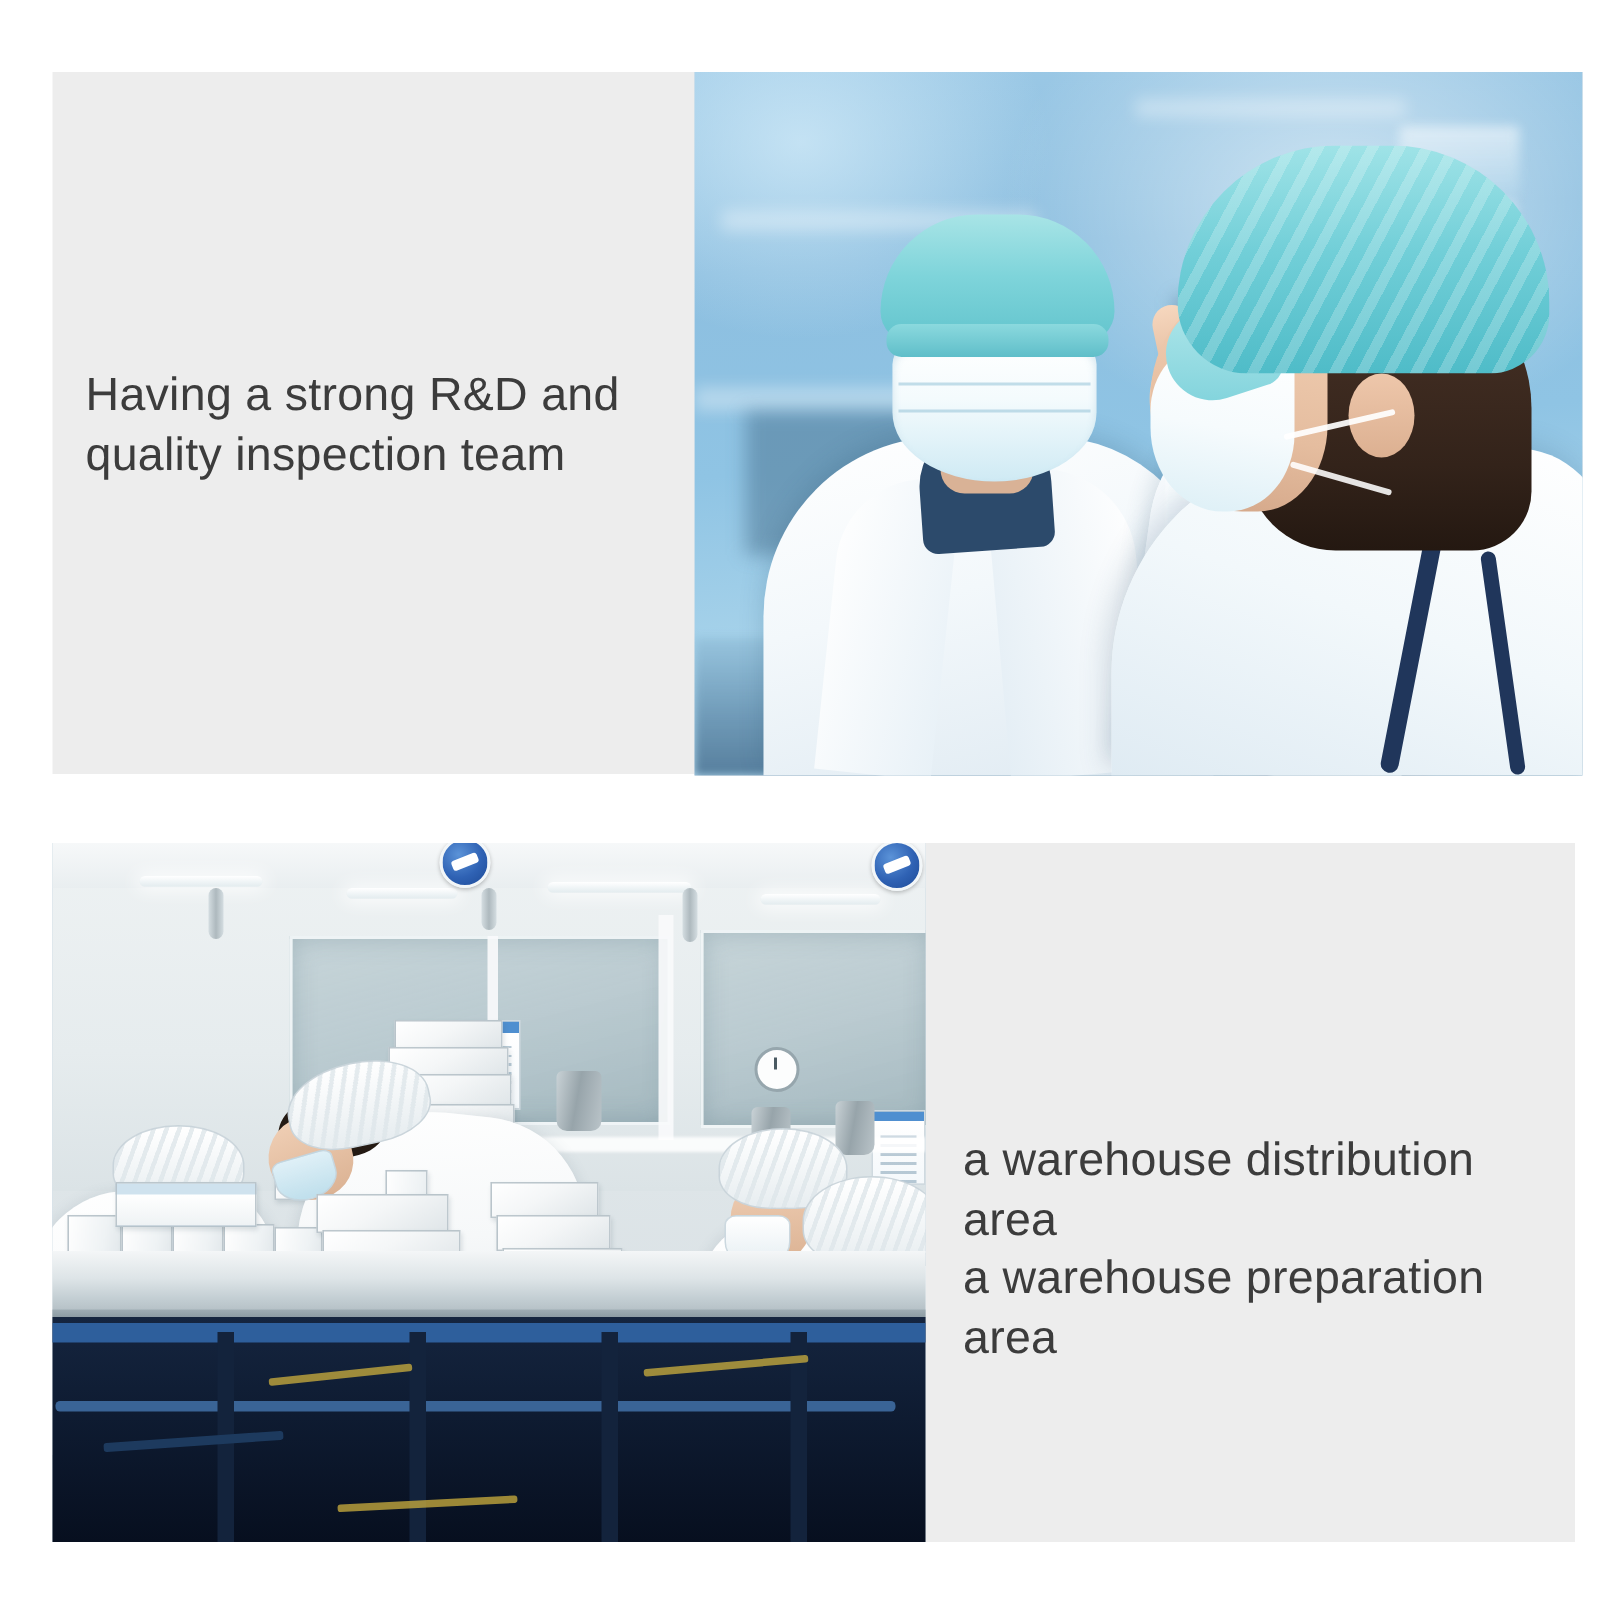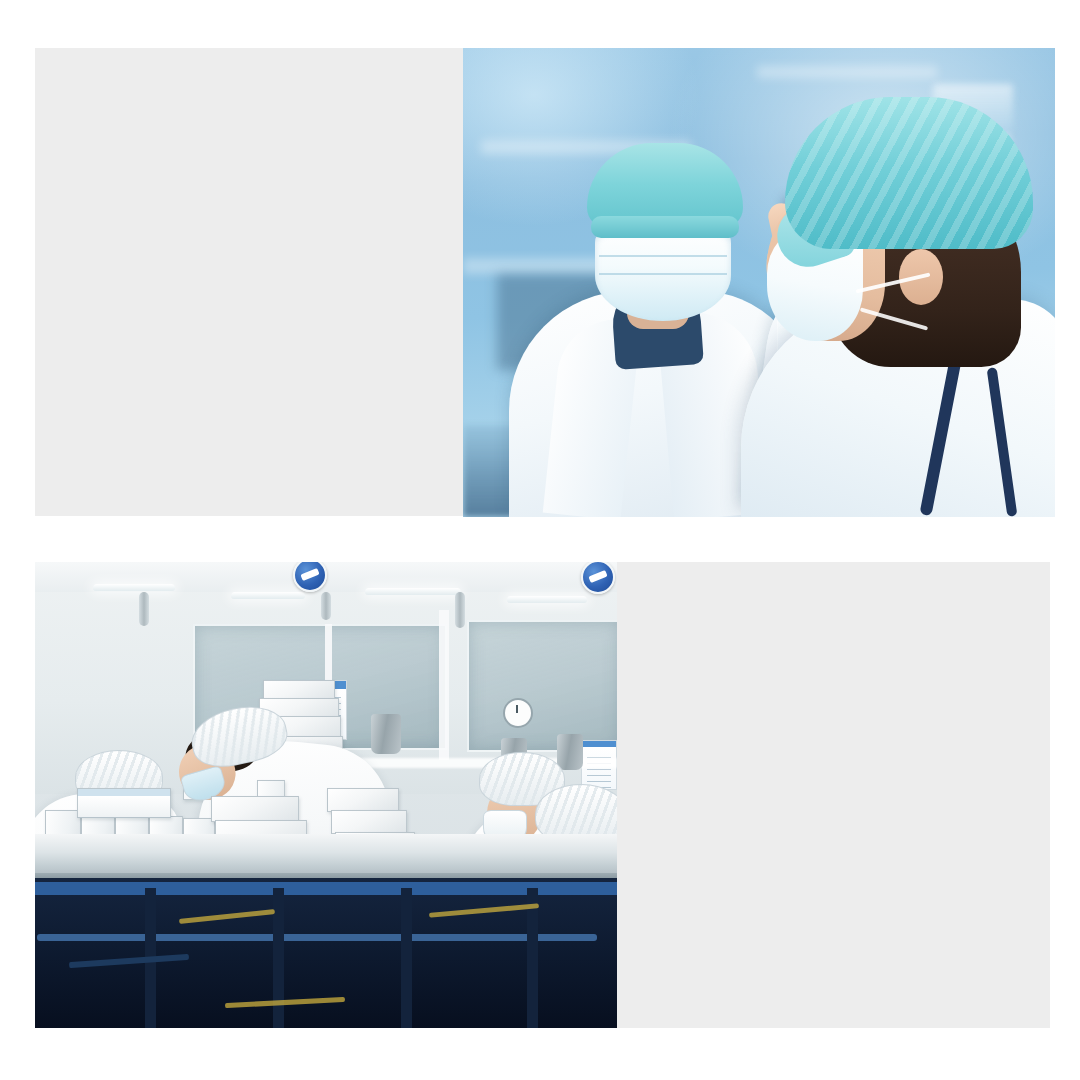--- a/index.html
+++ b/index.html
@@ -437,20 +437,22 @@
       <div class="face"></div>
       <div class="ear"></div>
       <div class="mask"></div>
       <div class="strap"></div>
       <div class="strap2"></div>
       <div class="cap-brim"></div>
       <div class="cap"></div>
     </div>
   </div>
 
+  <div class="caption" id="top-caption">Having a strong R&amp;D and
+quality inspection team</div>
 
   <div class="panel" id="bottom-panel"></div>
 
   <div class="photo" id="bottom-photo">
     <div class="room-bg"></div>
     <div class="wall-upper"></div>
     <div class="ceiling"></div>
 
     <div class="lamp" style="left:58px;  top:22px; width:82px;"></div>
     <div class="lamp" style="left:196px; top:30px; width:74px;"></div>
@@ -555,14 +557,16 @@
       <div class="base-leg" style="left:244px; top:10px; height:140px;"></div>
       <div class="base-leg" style="left:372px; top:10px; height:140px;"></div>
       <div class="base-leg" style="left:498px; top:10px; height:140px;"></div>
       <div class="floor-stripe" style="left:150px; top:36px; width:96px; transform:rotate(-6deg);"></div>
       <div class="floor-stripe" style="left:400px; top:30px; width:110px; transform:rotate(-5deg);"></div>
       <div class="floor-stripe" style="left:196px; top:122px; width:120px; transform:rotate(-3deg);"></div>
       <div class="base-rail" style="left:40px; top:80px; width:120px; height:6px; background:#1d3a5e; transform:rotate(-4deg);"></div>
     </div>
   </div>
 
+  <div class="caption" id="bottom-caption">a warehouse distribution area
+a warehouse preparation area</div>
 
 </div>
 
 </body></html>

